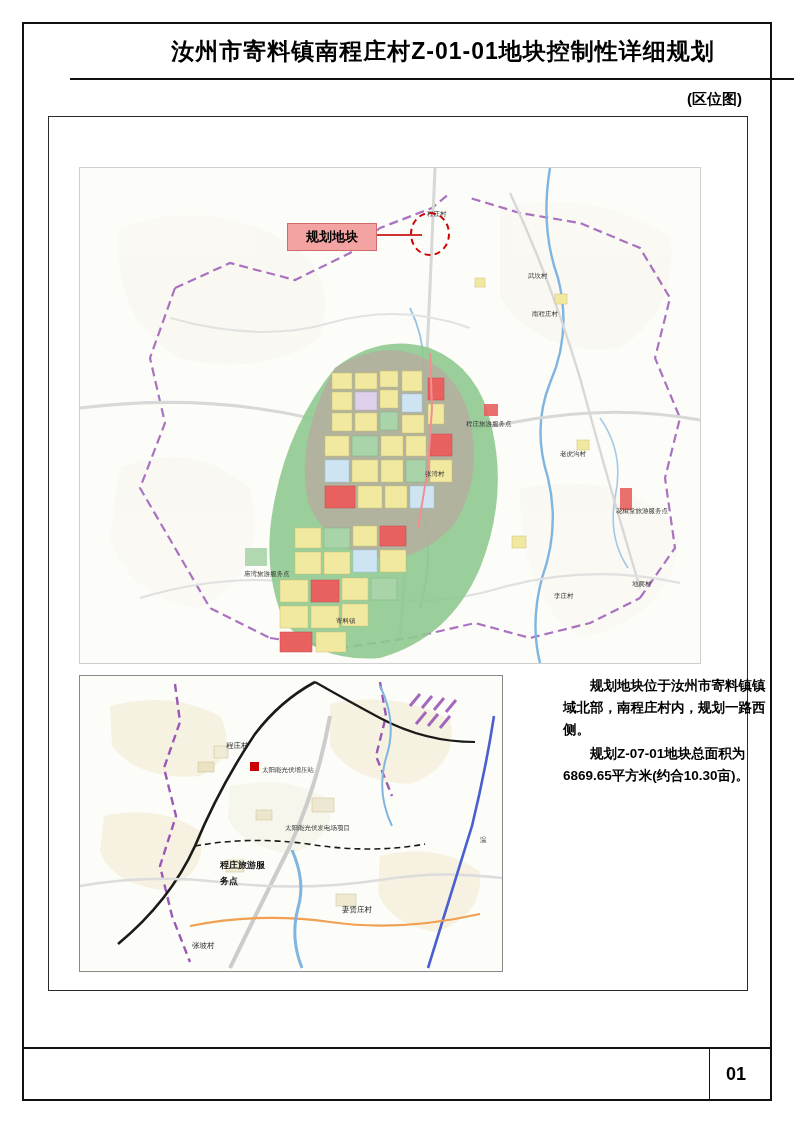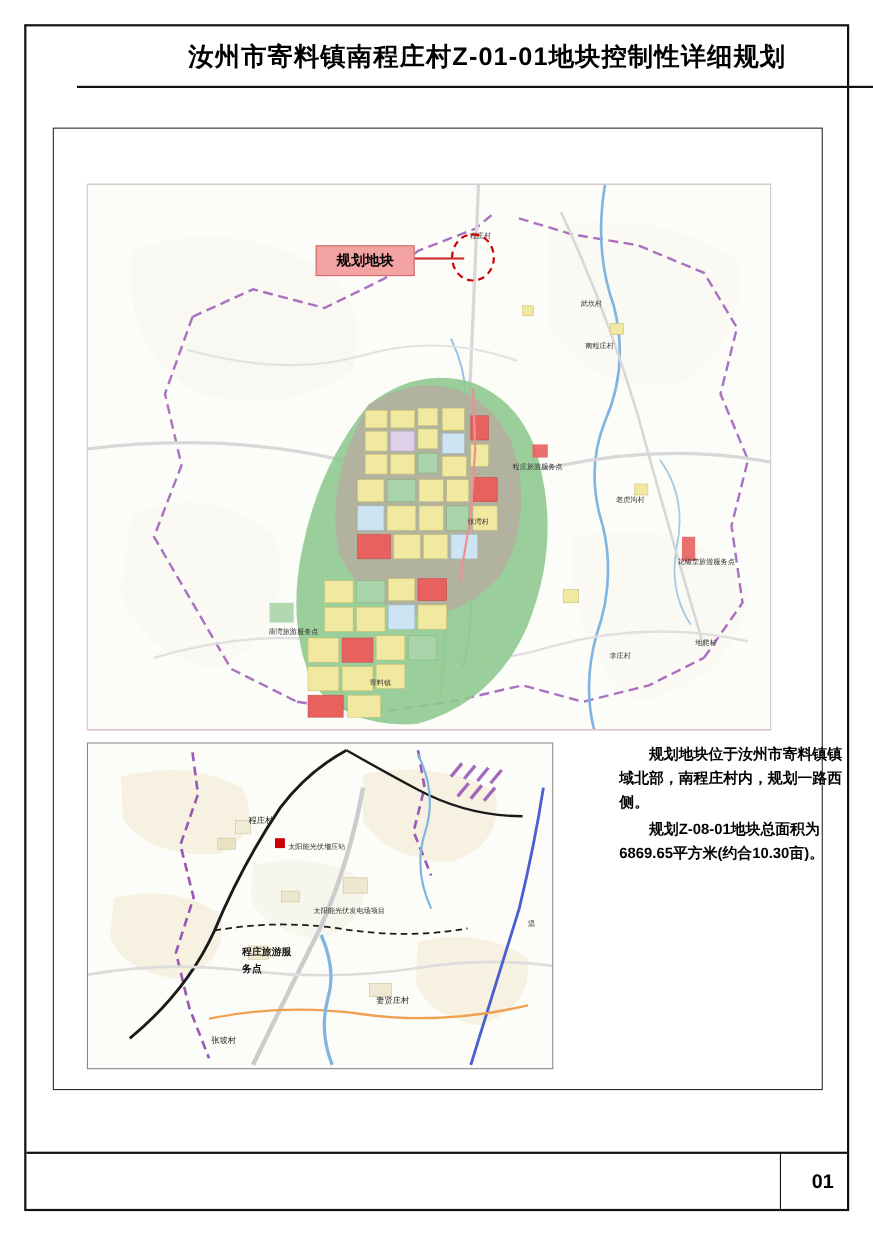--- a/index.html
+++ b/index.html
@@ -65,35 +65,35 @@
   .footer-inst{
     position:absolute;
     left:0;right:0;
     text-align:center;
     font-size:17px;
     font-weight:bold;
     padding-right:60px;
   }
   .footer-page{
     position:absolute;
-    right:12px;
+    right:24px;
     font-size:18px;
     font-weight:bold;
   }
   .footer-sep{
     position:absolute;
     right:60px;top:0;bottom:0;
     width:1px;background:#111;
   }
   
   .map-top{
     position:absolute;
     left:30px;top:50px;
     width:620px;height:495px;
-    background:#f9a8d4;
+    background:#8b5cf6;
     border:1px solid #cfcfcf;
     overflow:hidden;
   }
   
   .map-bottom{
     position:absolute;
     left:30px;top:558px;
     width:422px;height:295px;
     background:#fdfdfb;
     border:1px solid #8a8a8a;
@@ -158,20 +158,23 @@
 </style>
 </head>
 <body>
 
 <div class="page">
 
   <div class="title-bar">
     <div class="title-text">汝州市寄料镇南程庄村Z-01-01地块控制性详细规划</div>
   </div>
 
+  <div class="subtitle-row">
+    <div class="subtitle-text">(区位图)</div>
+  </div>
 
   <div class="content-box">
 
     <div class="map-top">
       <svg width="620" height="495" viewBox="0 0 620 495">
         <rect x="0" y="0" width="620" height="495" fill="#fcfcf8"></rect>
 
         <g opacity="0.5">
           <path d="M40,60 Q120,30 200,70 Q260,100 240,170 Q180,210 100,190 Q30,150 40,60 Z" fill="#f7f6f0"></path>
           <path d="M420,40 Q520,20 590,70 Q600,140 540,180 Q460,190 420,130 Z" fill="#f7f6f0"></path>
@@ -339,21 +342,21 @@
         <text class="maplabel-b" x="140" y="192">程庄旅游服</text>
         <text class="maplabel-b" x="140" y="208">务点</text>
         <text class="maplabel-m" x="262" y="236">妻贤庄村</text>
         <text class="maplabel-m" x="112" y="272">张坡村</text>
         <text class="maplabel" x="400" y="166">温</text>
       </svg>
     </div>
 
     <div class="desc">
       <p>规划地块位于汝州市寄料镇镇域北部，南程庄村内，规划一路西侧。</p>
-      <p>规划Z-08-01地块总面积为6869.65平方米(约合10.30亩)。</p>
+      <p>规划Z-07-01地块总面积为6869.65平方米(约合10.30亩)。</p>
     </div>
 
   </div>
 
   <div class="footer">
     <div class="footer-sep"></div>
     <div class="footer-page">01</div>
   </div>
 
 </div>

